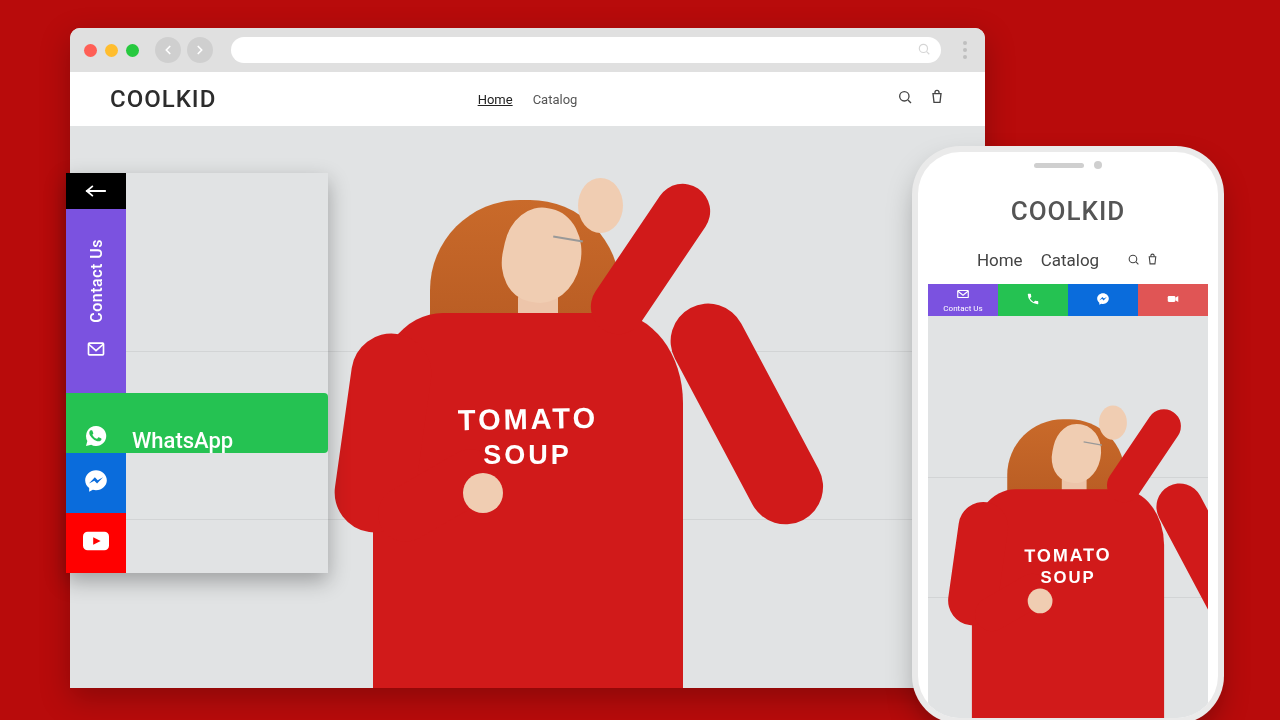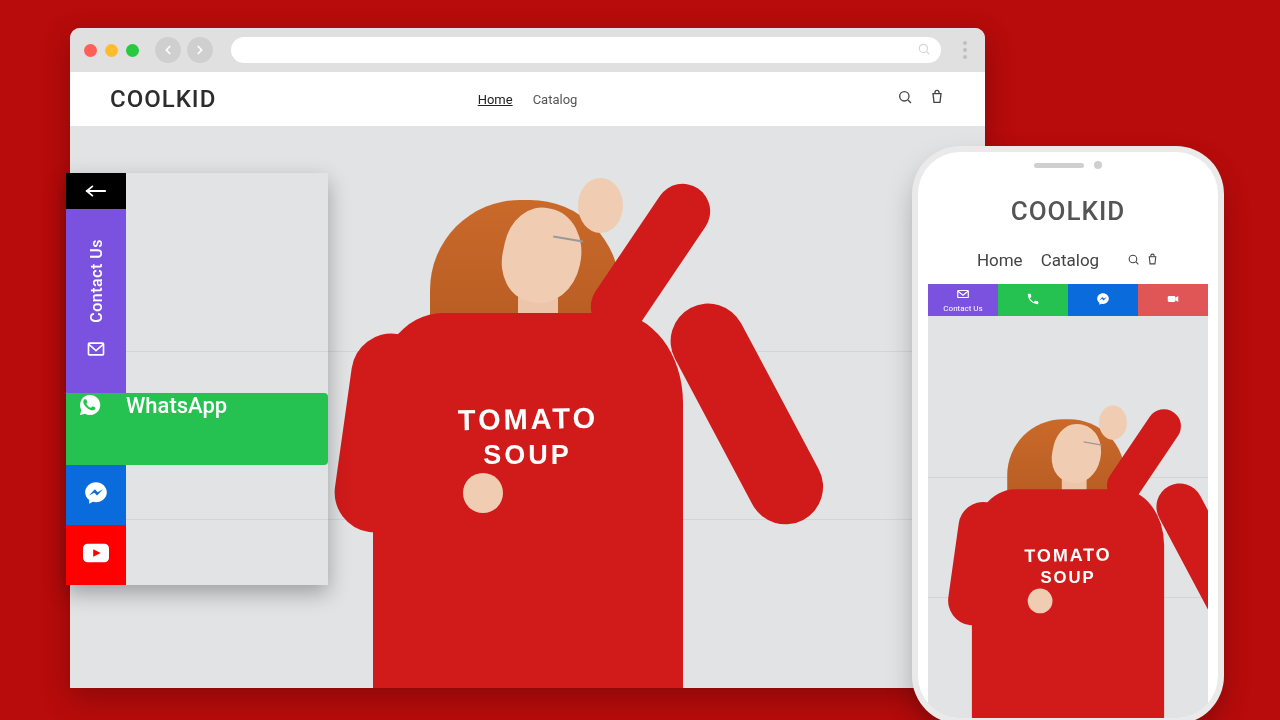--- a/index.html
+++ b/index.html
@@ -273,25 +273,25 @@
     writing-mode: vertical-rl;
     transform: rotate(180deg);
     font-size: 16px;
     font-weight: 500;
     letter-spacing: 0.5px;
   }
   .cw-contact svg { width: 20px; height: 20px; }
 
   .cw-whatsapp {
     width: 262px;
-    height: 72px;
+    height: 60px;
     background: #25c252;
     display:flex;
-    align-items:flex-start;
-    padding-left: 12px;
+    align-items:flex-end;
+    padding-left: 18px;
     gap: 24px;
     color:#fff;
     font-size: 22px;
     font-weight: 500;
     border-radius: 0 4px 4px 0;
   }
   .cw-whatsapp svg { width: 24px; height: 24px; }
 
   .cw-messenger { background: #0a6cdc; }
   .cw-youtube   { background: #ff0000; }

